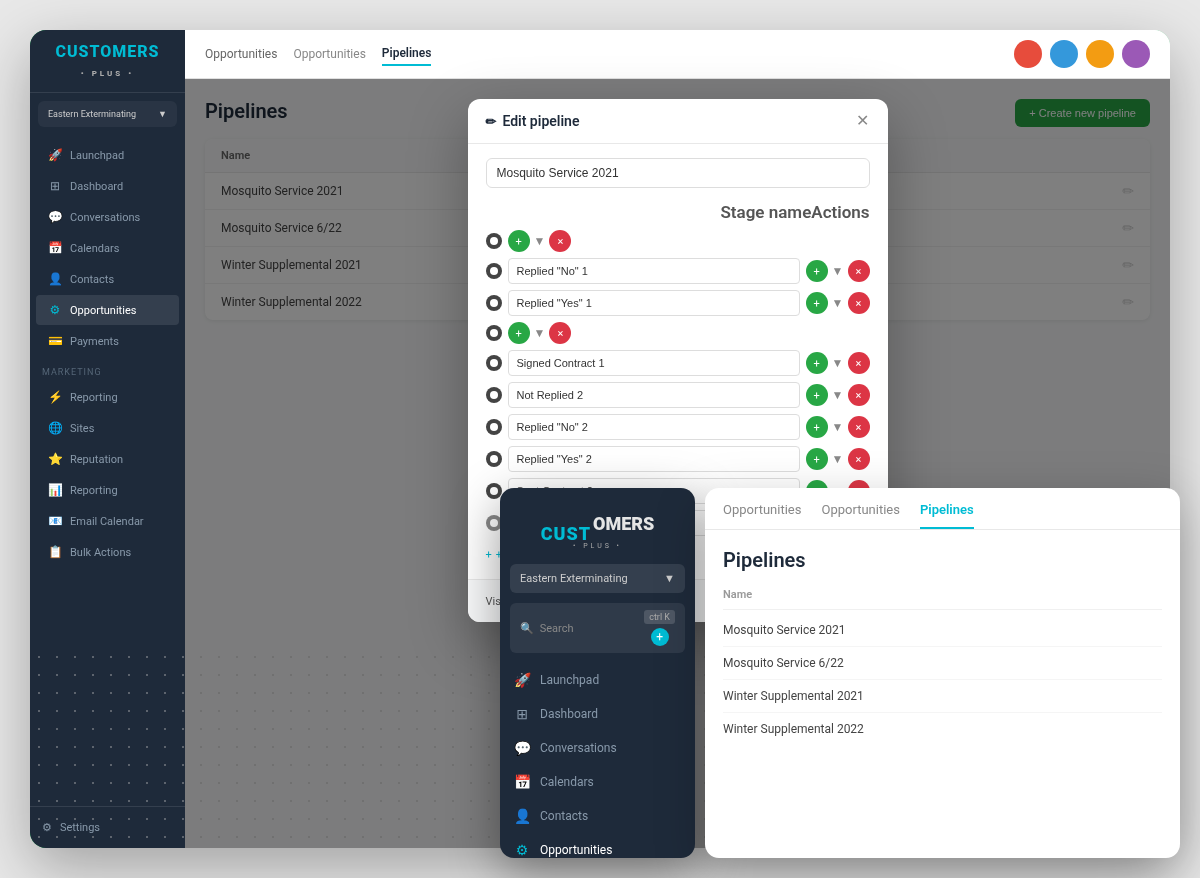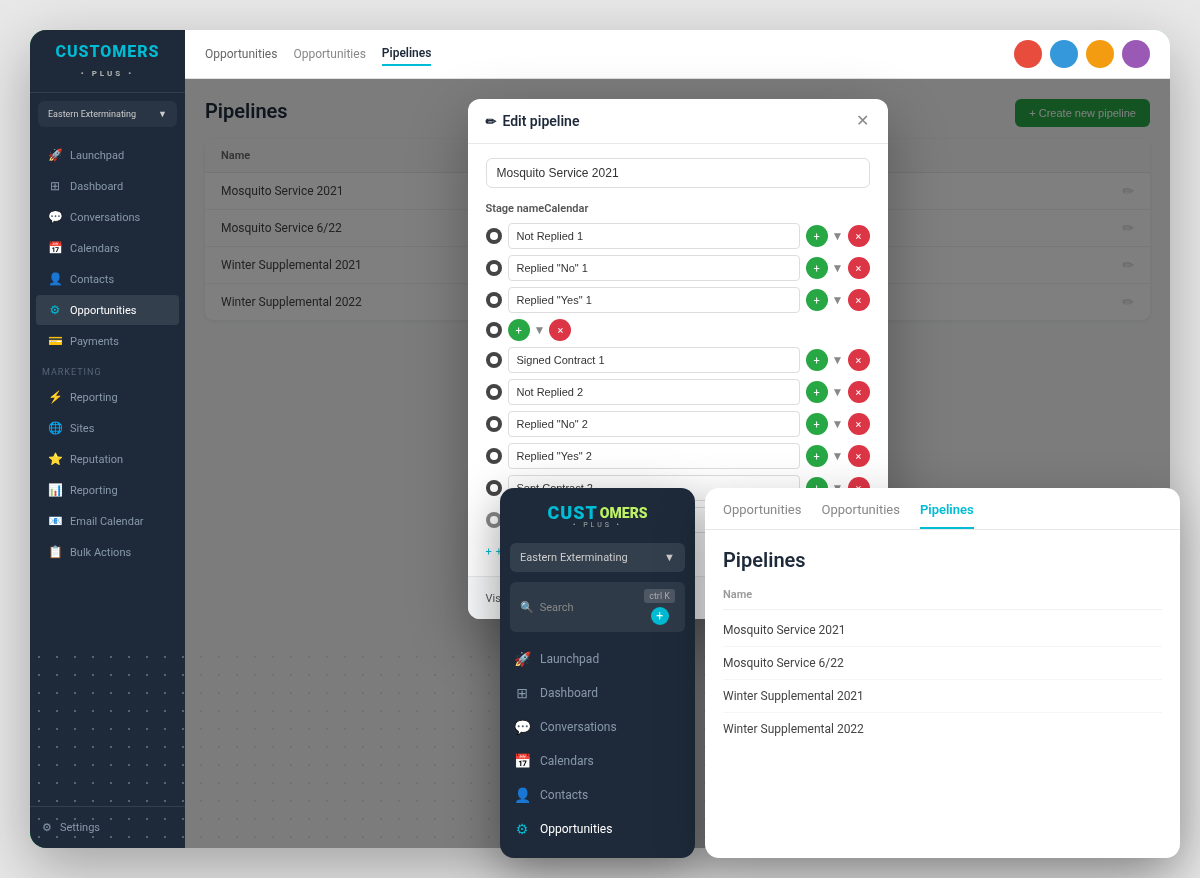--- a/index.html
+++ b/index.html
@@ -286,23 +286,23 @@
       padding: 7px 10px;
       border: 1px solid #ddd;
       border-radius: 6px;
       font-size: 12px;
       color: #333;
       margin-bottom: 14px;
     }
 
     .stages-header {
       display: flex;
-      justify-content: flex-start;
+      justify-content: flex-end;
       margin-bottom: 8px;
-      font-size: 11px;
+      font-size: 17px;
       font-weight: 600;
       color: #555;
     }
 
     .stage-row {
       display: flex;
       align-items: center;
       gap: 6px;
       margin-bottom: 6px;
     }
@@ -687,28 +687,27 @@
             <div class="modal-title">
               <span style="font-size:13px;">✏</span>
               <span>Edit pipeline</span>
             </div>
             <span class="modal-close">✕</span>
           </div>
           <div class="modal-body">
             <input class="pipeline-name-input" value="Mosquito Service 2021" style="">
             <div class="stages-header">
               <span>Stage name</span>
-              <span>Calendar</span>
+              <span>Actions</span>
             </div>
             <div>
               <div class="stage-row">
                 <div class="stage-check">
                     <div class="stage-check-inner"></div>
                   </div>
-                <input class="stage-input" value="Not Replied 1" style="">
                 <div class="stage-actions">
                   <div class="stage-action-btn btn-green">+</div>
                   <span class="filter-icon">▼</span>
                   <div class="stage-action-btn btn-red">×</div>
                 </div>
               </div>
               <div class="stage-row">
                 <div class="stage-check">
                     <div class="stage-check-inner"></div>
                   </div>
@@ -829,22 +828,22 @@
   </div>
 </div>
 
 <div class="dot-grid"></div>
 
 <div style="position:absolute; bottom:20px; right:20px; width:680px; height:370px; z-index:300; display:flex; gap:10px;">
 
   <div class="sidebar-card">
     <div class="sidebar-card-logo">
       <div style="display:flex;align-items:center;justify-content:center;gap:2px;">
-        <span style="color:#00bcd4;font-size:18px;font-weight:900;letter-spacing:1px;">CUST</span>
-        <span style="color:#bef264;font-size:14px;font-weight:900;">OMERS</span>
+        <span style="color:#00bcd4;font-size:18px;font-weight:900;letter-spacing:1px;margin-top:21px;">CUST</span>
+        <span style="color:#e5e5e5;font-size:18px;font-weight:900;">OMERS</span>
       </div>
       <div style="color:#aaa;font-size:7px;letter-spacing:3px;text-align:center;margin-top:-2px;">• PLUS •</div>
     </div>
     <div class="sc-company">
       <span>Eastern Exterminating</span>
       <span>▼</span>
     </div>
     <div class="sc-search">
       <div class="sc-search-left">
         <span>🔍</span>

